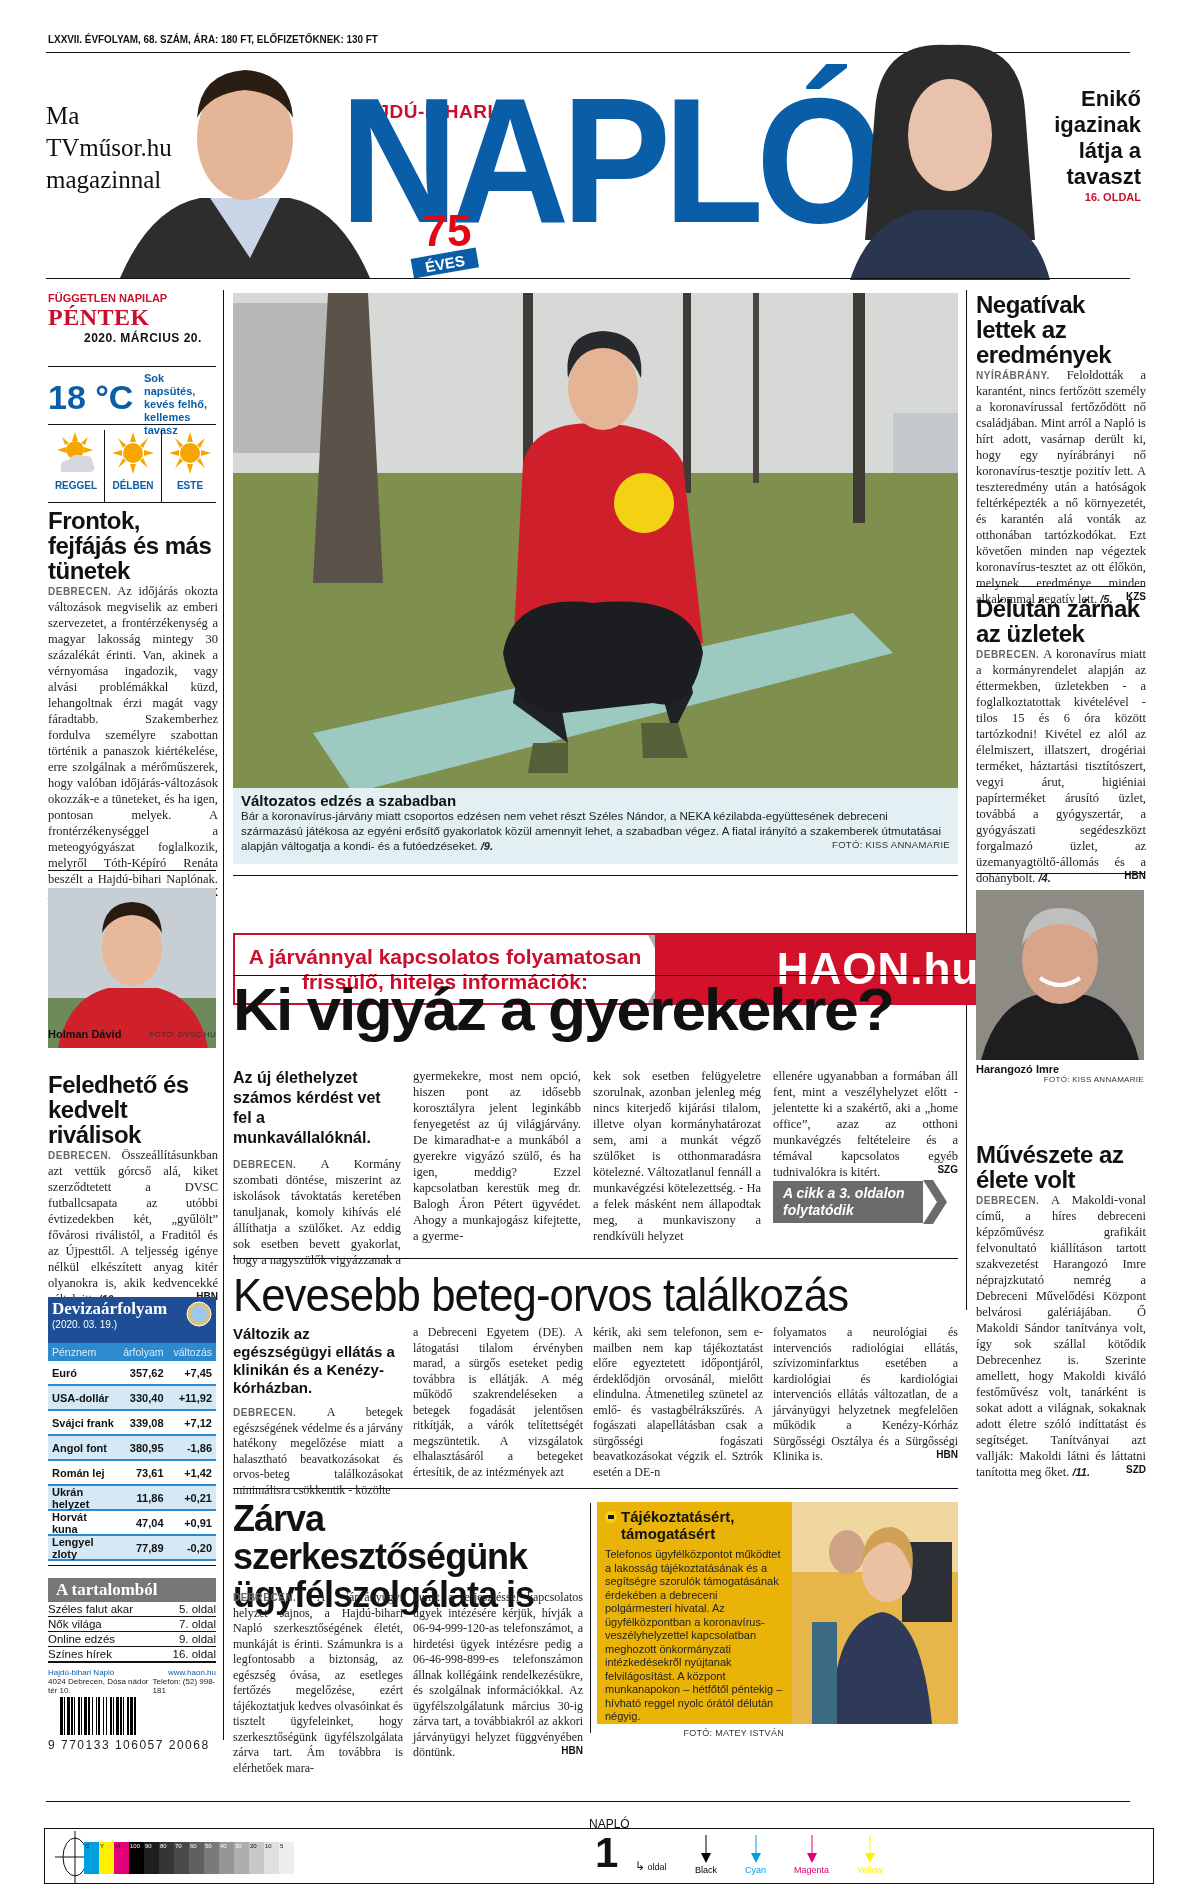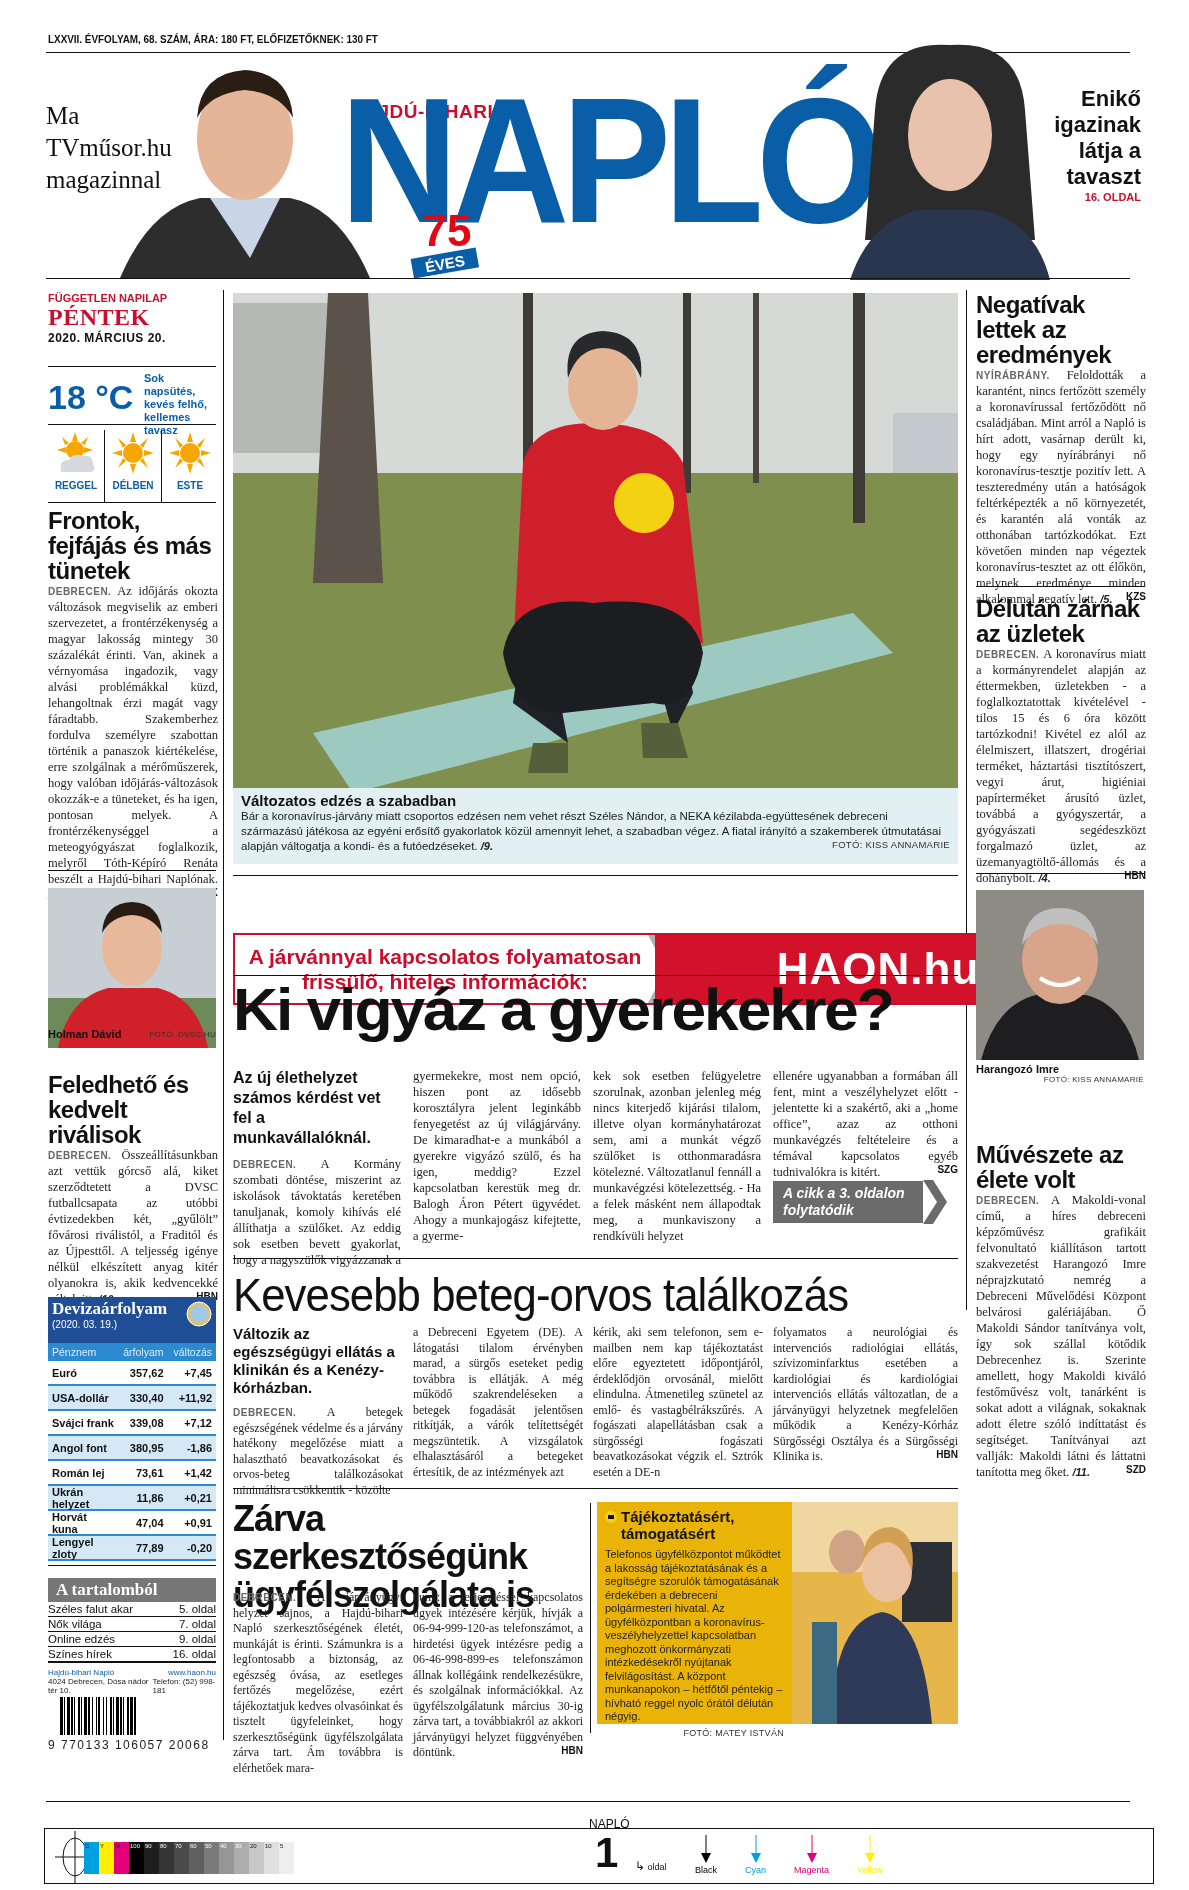--- a/index.html
+++ b/index.html
@@ -16,21 +16,21 @@
   .regional { left: 350px; top: 101px; font: bold 19px "Liberation Sans", sans-serif; color: #c8102e; letter-spacing: 0.5px; }
   .logo { left: 340px; top: 72px; font: bold 178px/1 "Liberation Sans", sans-serif; color: #0a5ea8; letter-spacing: -8px; transform: scaleX(0.92); transform-origin: left; }
   .badge75 { left: 405px; top: 198px; width: 80px; height: 86px; }
   .photo-woman { left: 840px; top: 40px; width: 220px; height: 240px; }
   .promo-right { right: 48px; top: 86px; text-align: right; font: bold 22px/26px "Liberation Sans", sans-serif; color: #111; margin-left: 20px; }
   .promo-right .pg { display: block; font-size: 11px; line-height: 14px; color: #c8102e; }
 
   
   .kicker { font: bold 11px "Liberation Sans", sans-serif; color: #c8102e; }
   .dayname { font: bold 24px "Liberation Serif", serif; color: #c8102e; letter-spacing: 0.5px; }
-  .datebig { font: bold 12px "Liberation Sans", sans-serif; color: #111; letter-spacing: 0.5px; }
+  .datebig { font: bold 12px "Liberation Sans", sans-serif; color: #111; letter-spacing: 0.5px; margin-left: 36px; }
   .temp { font: bold 34px "Liberation Sans", sans-serif; color: #0a5ea8; }
   .wdesc { font: bold 11px/13px "Liberation Sans", sans-serif; color: #0a5ea8; }
   .wlbl { font: bold 10px "Liberation Sans", sans-serif; color: #0a5ea8; text-align: center; }
 
   .hl { font: bold 24px/25px "Liberation Sans", sans-serif; color: #111; letter-spacing: -0.5px; }
   .body { font: 12.5px/16px "Liberation Serif", serif; color: #222; text-align: justify; }
   .dateline { font: bold 10px "Liberation Sans", sans-serif; color: #666; letter-spacing: 0.5px; }
   .sig { font: bold 10px "Liberation Sans", sans-serif; color: #111; float: right; }
   .ref { font: bold italic 11px "Liberation Sans", sans-serif; }
 

